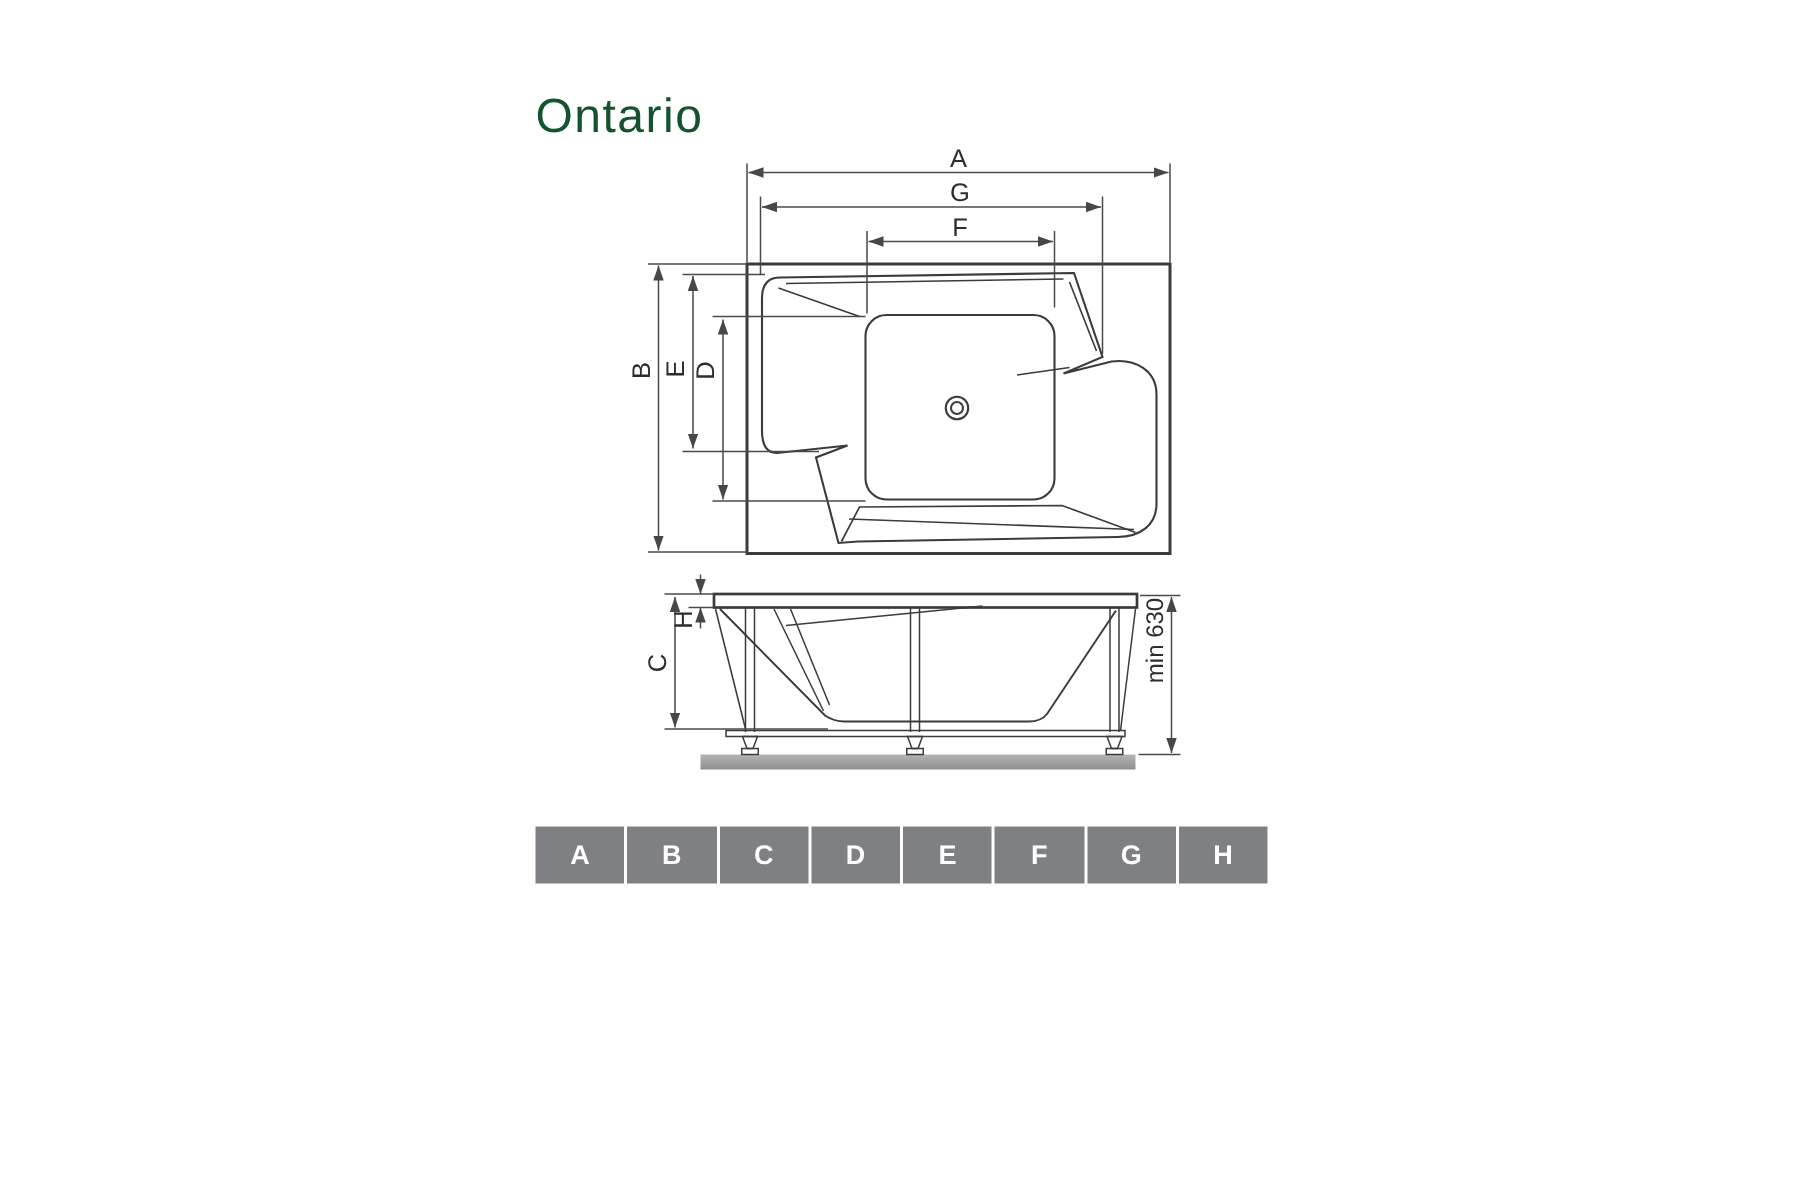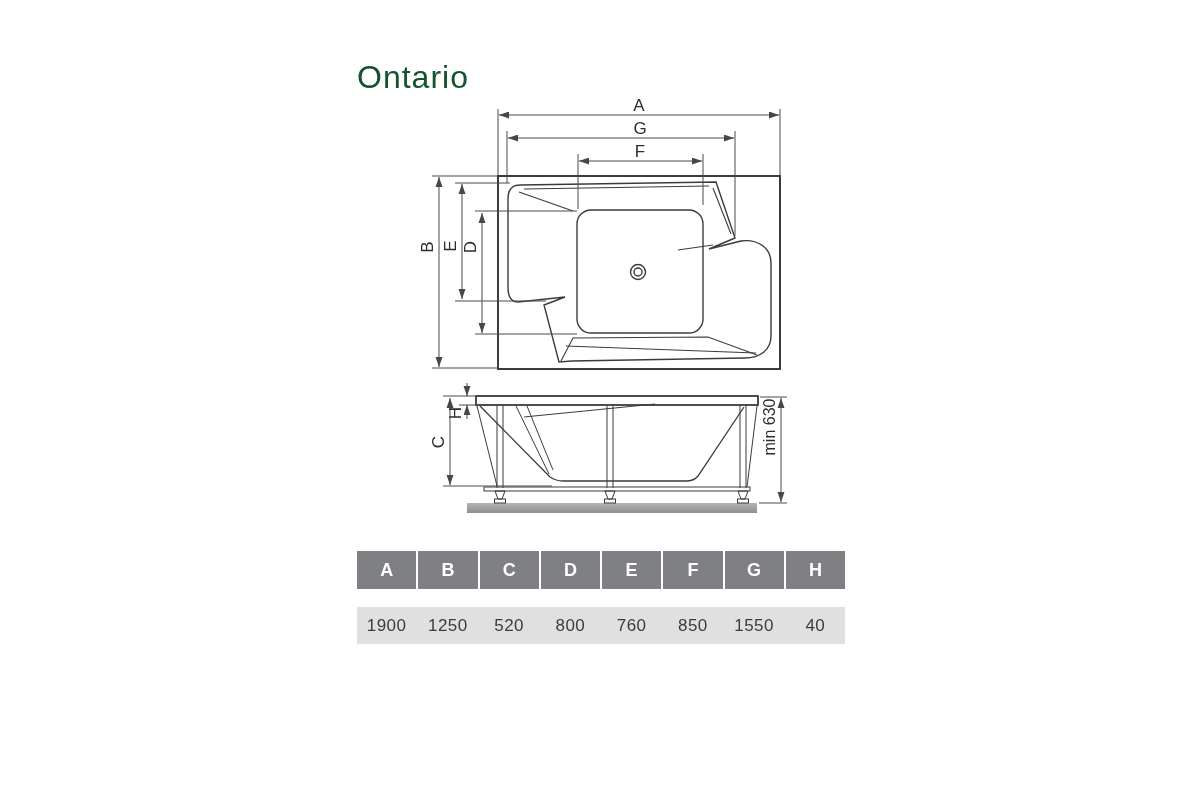--- a/index.html
+++ b/index.html
@@ -180,25 +180,15 @@
     <div class="thead">
       <div class="cell">A</div>
       <div class="cell">B</div>
       <div class="cell">C</div>
       <div class="cell">D</div>
       <div class="cell">E</div>
       <div class="cell">F</div>
       <div class="cell">G</div>
       <div class="cell">H</div>
     </div>
-    <div class="tvals">
-      <div class="cell">1900</div>
-      <div class="cell">1250</div>
-      <div class="cell">520</div>
-      <div class="cell">800</div>
-      <div class="cell">760</div>
-      <div class="cell">850</div>
-      <div class="cell">1550</div>
-      <div class="cell">40</div>
-    </div>
   </div>
 
 </div>
 
 </body></html>

